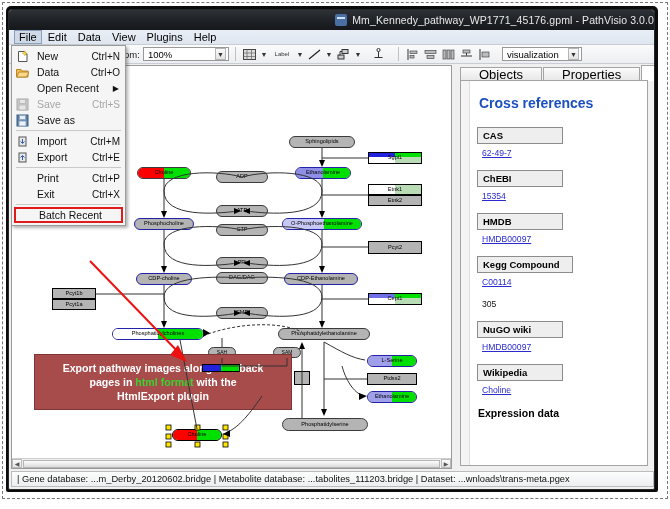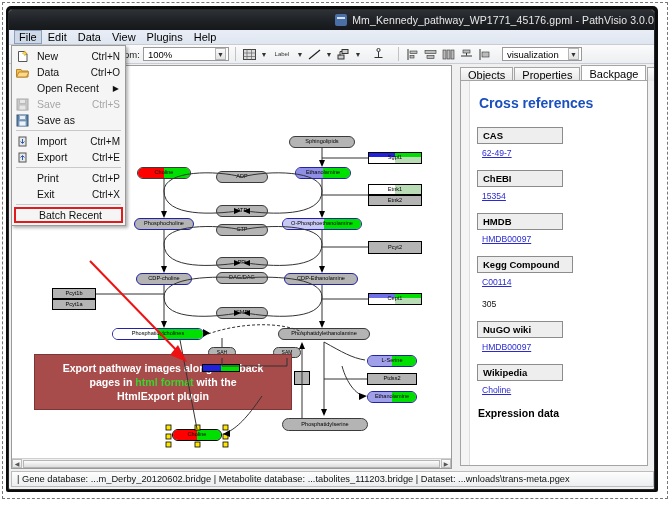--- a/index.html
+++ b/index.html
@@ -144,21 +144,21 @@
     display:flex; align-items:center; font-size:9.3px; color:#111; padding-left:5px;
     white-space:nowrap;
   }
   
   #rightpanel{
     position:absolute; left:447px; top:55px; width:198px; height:404px;
     background:#f0f0f0;
   }
   #rp-tabs{ position:absolute; left:4px; top:0; display:flex; align-items:flex-end; height:16px; }
   .rp-tab{
-    font-size:11px; padding:1px 7px; background:linear-gradient(#fbfbfb,#e6e6e6);
+    font-size:13px; padding:1px 18px; background:linear-gradient(#fbfbfb,#e6e6e6);
     border:1px solid #a4a4a4; border-bottom:none; margin-right:1px; height:14px;
     display:flex; align-items:center;
   }
   .rp-tab.sel{ background:#fff; height:16px; font-weight:normal; }
   #rp-body{
     position:absolute; left:4px; top:15px; width:188px; height:386px;
     background:#ffffff; border:1px solid #a4a4a4; overflow:hidden;
   }
   #rp-scroll{ position:absolute; left:0; top:0; width:9px; height:100%; background:#f4f4f4; border-right:1px solid #ddd;}
   #rp-content{ position:absolute; left:10px; top:0; right:0; bottom:0; padding:10px 8px 0 6px; }

